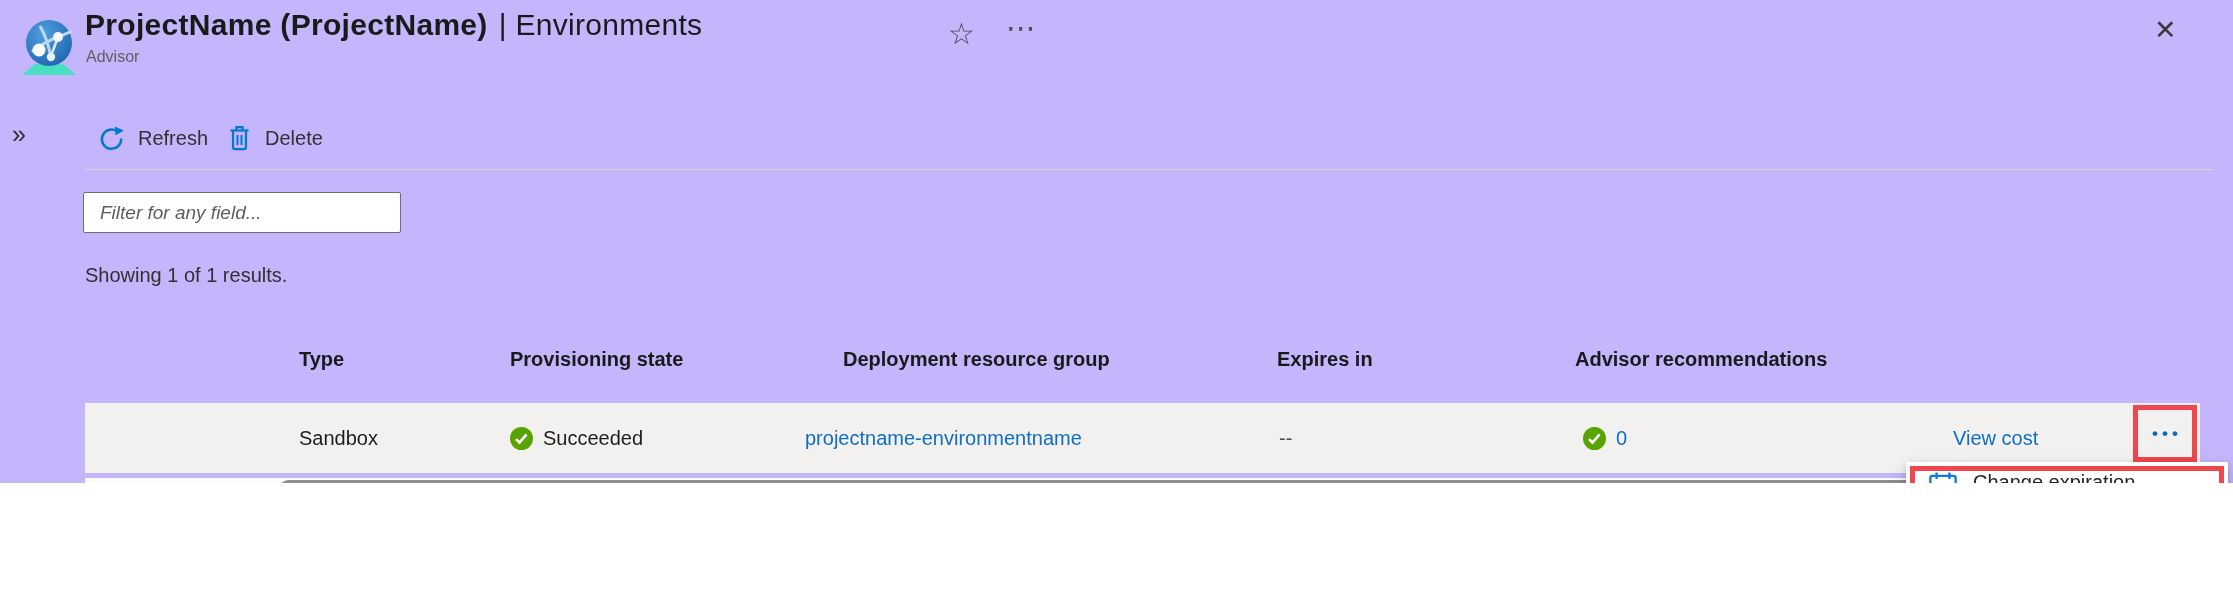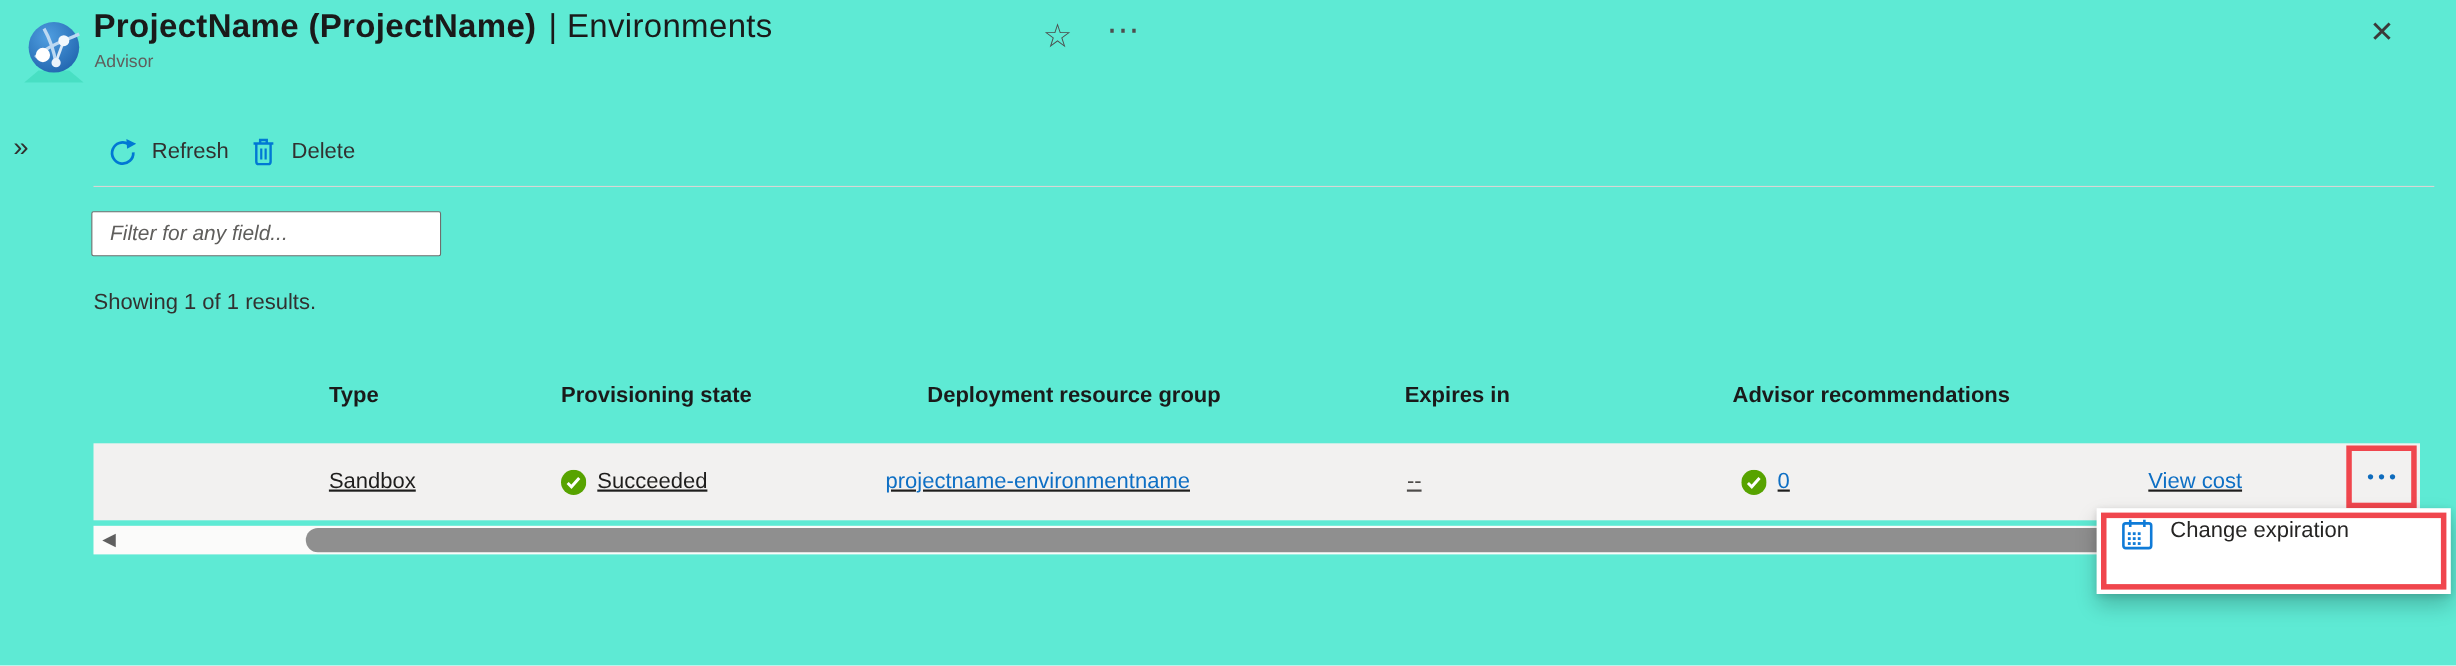--- a/index.html
+++ b/index.html
@@ -1,21 +1,21 @@
 <!DOCTYPE html>
 <html><head>
 <meta charset="utf-8">
 <style>
   * { box-sizing: border-box; }
   html, body { margin: 0; padding: 0; background: #fff; }
   .page {
     position: relative;
     width: 2233px;
-    height: 605px;
-    background: #5eead4;
+    height: 483px;
+    background: #c4b5fd;
     font-family: "Liberation Sans", "DejaVu Sans", sans-serif;
     color: #323130;
     overflow: hidden;
   }
   .abs { position: absolute; }
 
   
   .project-icon { left: 18px; top: 14px; width: 62px; height: 64px; }
   .page-title {
     left: 85px; top: 8px;
@@ -58,21 +58,21 @@
   .col-type { left: 299px; }
   .col-ps   { left: 510px; }
   .col-drg  { left: 805px; margin-left: 38px; }
   .col-exp  { left: 1277px; }
   .col-adv  { left: 1575px; }
 
   .grid-row {
     left: 85px; top: 403px; width: 2115px; height: 70px;
     background: #f2f1f0;
   }
-  .cell { position: absolute; top: 0; height: 70px; display: flex; align-items: center; gap: 10px; font-size: 20px; color: #1f1e1d; white-space: nowrap; text-decoration: underline; }
+  .cell { position: absolute; top: 0; height: 70px; display: flex; align-items: center; gap: 10px; font-size: 20px; color: #1f1e1d; white-space: nowrap; }
   .cell-type   { left: 214px; }
   .cell-status { left: 425px; }
   .cell-link   { left: 720px; }
   .cell-exp    { left: 1194px; color: #4d4b49; }
   .cell-adv    { left: 1498px; }
   .cell-cost   { left: 1868px; }
   .link { color: #0e6fc4; cursor: pointer; }
   .check-icon { width: 23px; height: 23px; flex: 0 0 auto; }
 
   .annot-more {

